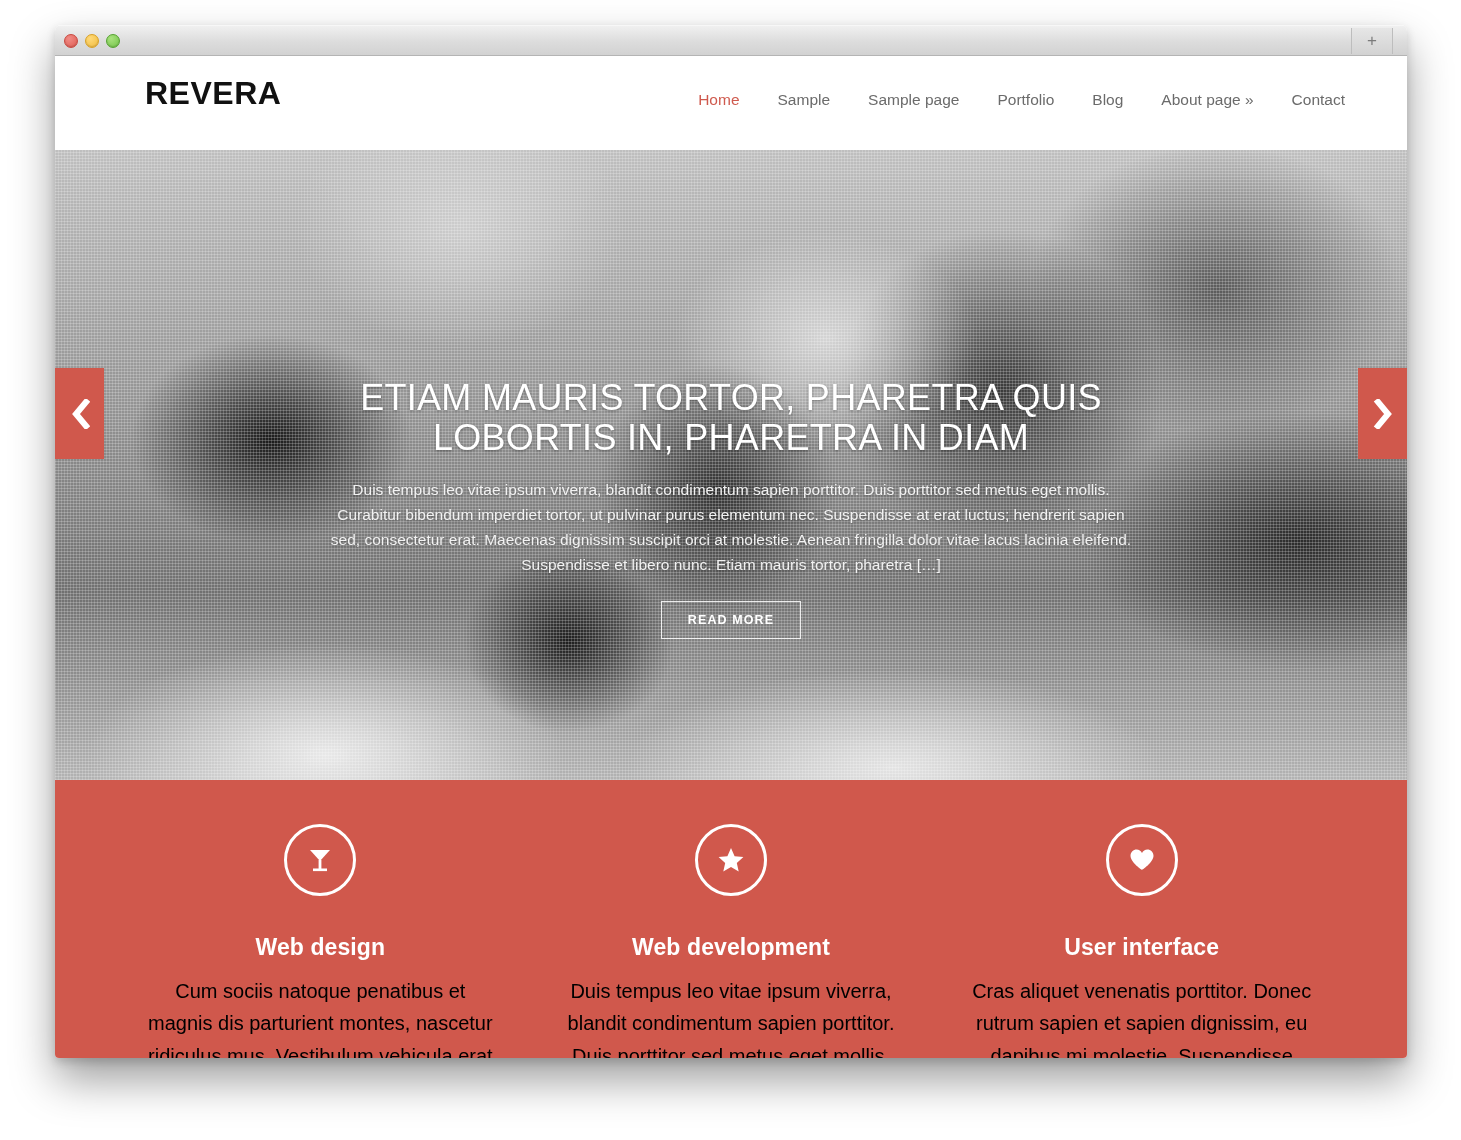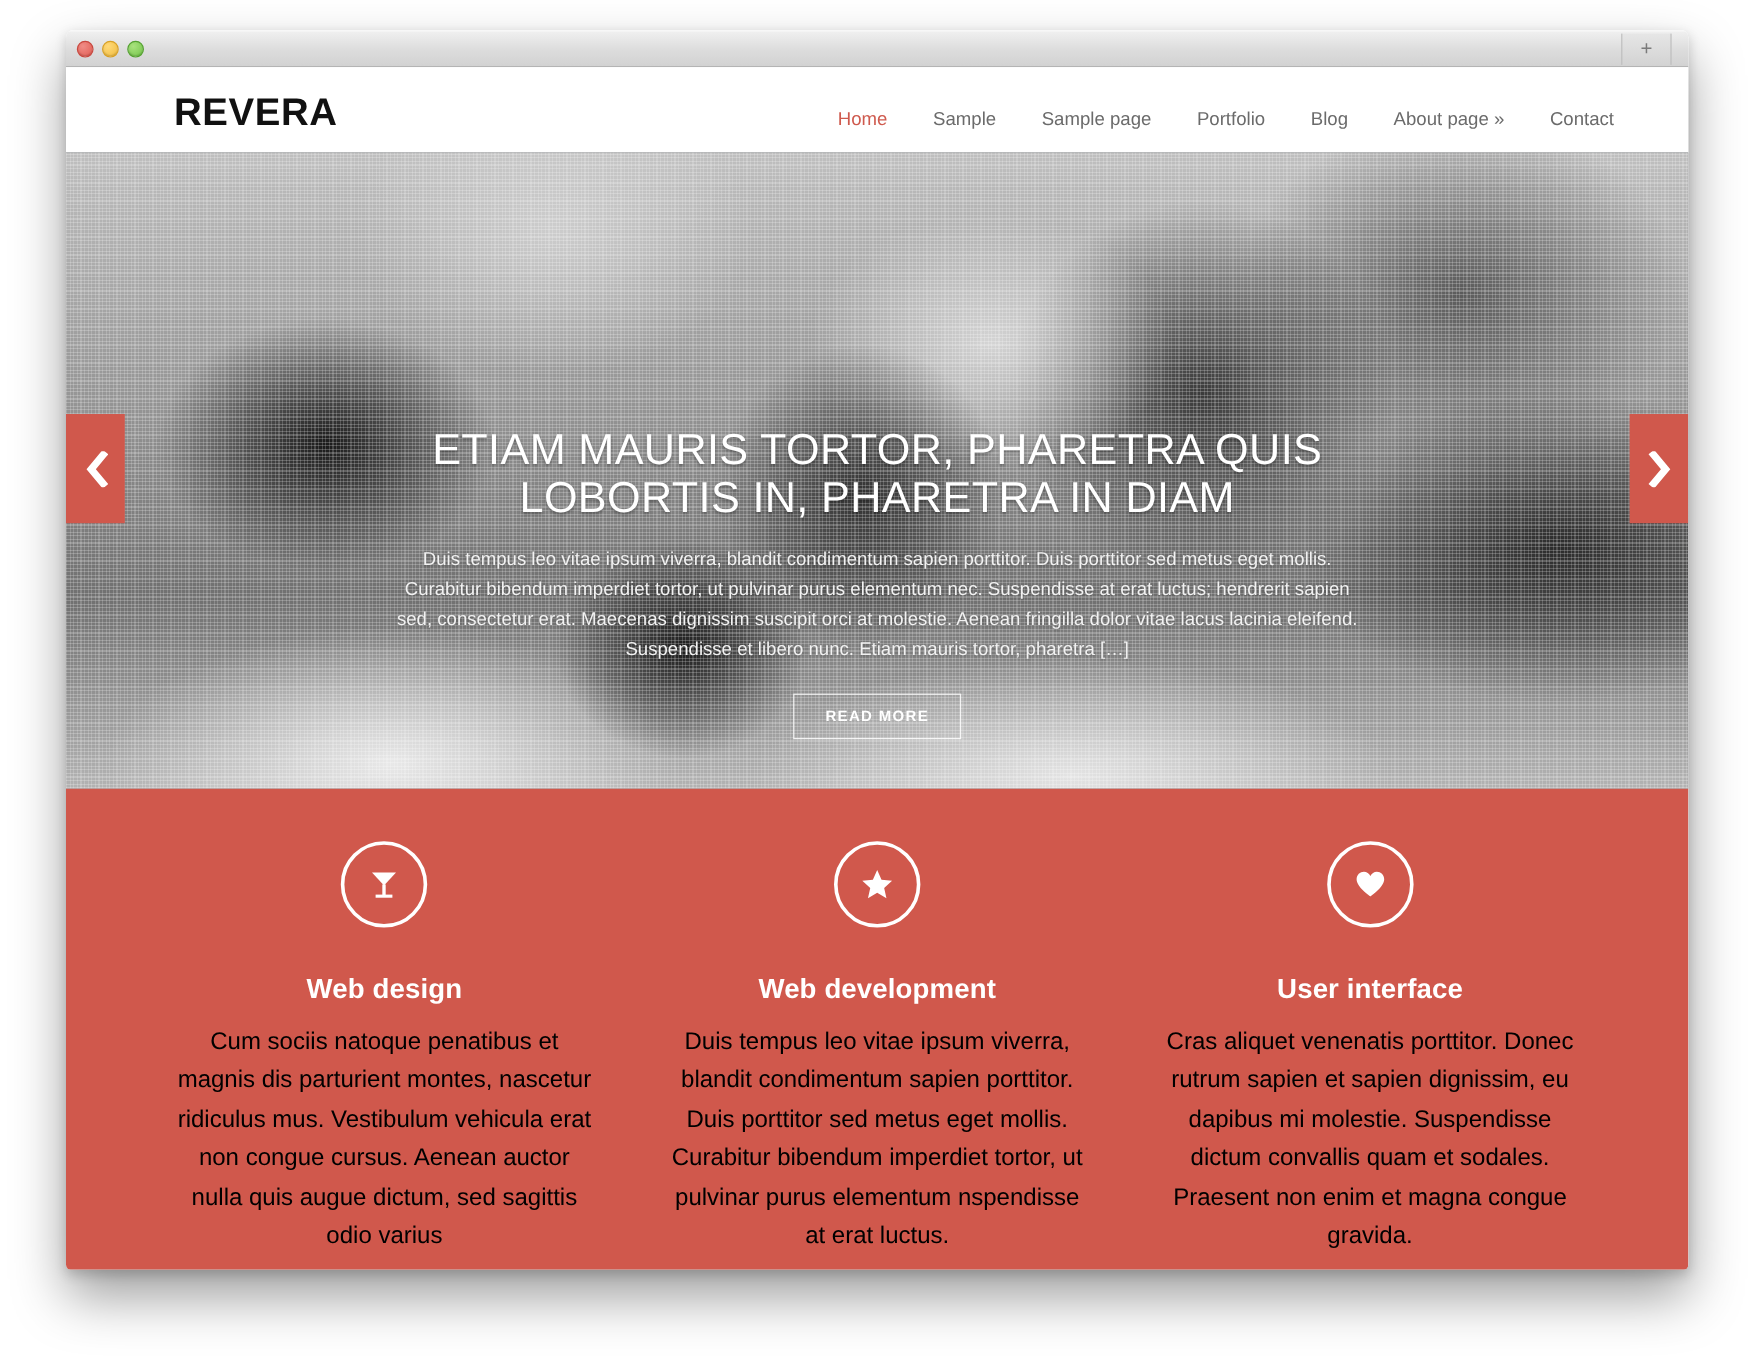--- a/index.html
+++ b/index.html
@@ -61,21 +61,21 @@
     border-right: 1px solid #bdbdbd;
     color: #7b7b7b;
     font-size: 17px;
     line-height: 26px;
     text-align: center;
     cursor: pointer;
   }
 
   
   #site-header {
-    height: 71px;
+    height: 94px;
     background: #ffffff;
     position: relative;
   }
   #logo {
     position: absolute;
     left: 90px;
     top: 19px;
     font-size: 32px;
     font-weight: bold;
     letter-spacing: 0.5px;
@@ -94,21 +94,21 @@
   #main-nav a {
     color: #6b6b6b;
     text-decoration: none;
     white-space: nowrap;
   }
   #main-nav a.active { color: #cf5a4e; }
 
   
   #hero {
     position: relative;
-    height: 530px;
+    height: 630px;
     overflow: hidden;
     background: #8d9094;
   }
   #hero-photo {
     position: absolute;
     inset: 0;
     background-color: #8e9195;
     background-image:
       radial-gradient(ellipse 200px 150px at 16% 46%, rgba(20,22,24,0.92), rgba(20,22,24,0) 70%),
       radial-gradient(ellipse 150px 130px at 38% 78%, rgba(16,18,20,0.85), rgba(16,18,20,0) 70%),

